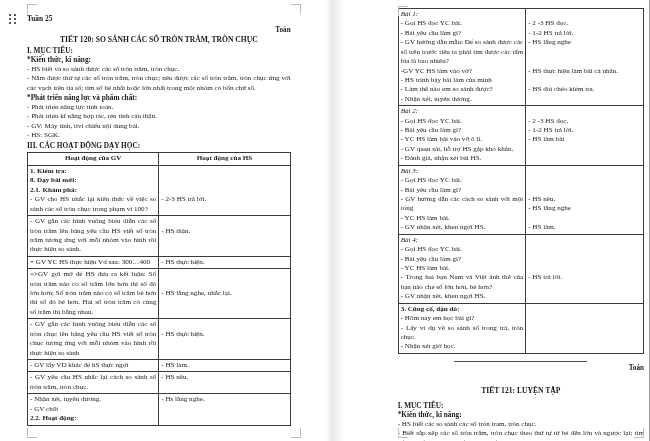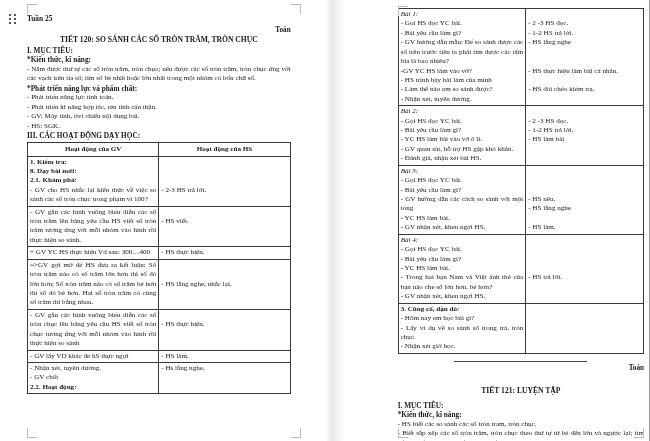--- a/index.html
+++ b/index.html
@@ -172,20 +172,21 @@
     <div class="corner-mark cm-br"></div>
 
     <div class="hdr-tuan">Tuần 25</div>
 
     <div class="t-toan">Toán</div>
     <div class="t-tiet">TIẾT 120: SO SÁNH CÁC SỐ TRÒN TRĂM, TRÒN CHỤC</div>
 
     <div id="left-sections">
         <div class="sec-head">I. MỤC TIÊU:</div>
         <div class="sec-head">*Kiến thức, kĩ năng:</div>
+        <div class="line">- HS biết và so sánh được các số tròn trăm, tròn chục.</div>
         <div class="line">- Nắm được thứ tự các số tròn trăm, tròn chục; nêu được các số tròn trăm, tròn chục ứng với các vạch trên tia số; tìm số bé nhất hoặc lớn nhất trong một nhóm có bốn chữ số.</div>
         <div class="sec-head">*Phát triển năng lực và phẩm chất:</div>
         <div class="line">- Phát triển năng lực tính toán.</div>
         <div class="line">- Phát triển kĩ năng hợp tác, rèn tính cẩn thận.</div>
         <div class="line">- GV: Máy tính, tivi chiếu nội dung bài.</div>
         <div class="line">- HS: SGK.</div>
         <div class="sec-head">III. CÁC HOẠT ĐỘNG DẠY HỌC:</div>
       </div>
 
     <table class="lesson">
@@ -213,21 +214,21 @@
               <p>&nbsp;</p>
               <p>- 2-3 HS trả lời.</p>
             </td>
           </tr>
           <tr>
             <td class="cell">
               <p>- GV gắn các hình vuông biểu diễn các số tròn trăm lên bảng yêu cầu HS viết số tròn trăm tương ứng với mỗi nhóm vào hình rồi thực hiện so sánh.</p>
             </td>
             <td class="cell">
               <p>&nbsp;</p>
-              <p>- HS viết.</p>
+              <p>- HS thận.</p>
             </td>
           </tr>
           <tr>
             <td class="cell">
               <p>+ GV YC HS thực hiện Vd sau: 300…400</p>
             </td>
             <td class="cell">
               <p>- HS thực hiện.</p>
             </td>
           </tr>
@@ -249,20 +250,28 @@
               <p>&nbsp;</p>
               <p>- HS thực hiện.</p>
             </td>
           </tr>
           <tr>
             <td class="cell">
               <p>- GV lấy VD khác để hS thực ngợi</p>
             </td>
             <td class="cell">
               <p>- HS làm.</p>
+            </td>
+          </tr>
+          <tr>
+            <td class="cell">
+              <p>- GV yêu cầu HS nhắc lại cách so sánh số tròn trăm, tròn chục.</p>
+            </td>
+            <td class="cell">
+              <p>- HS nêu.</p>
             </td>
           </tr>
           <tr>
             <td class="cell">
               <p>- Nhận xét, tuyên dương.</p>
               <p>- GV chốt</p>
               <p style="font-weight: bold;">2.2. Hoạt động:</p>
             </td>
             <td class="cell">
               <p>- Hs lắng nghe.</p>

